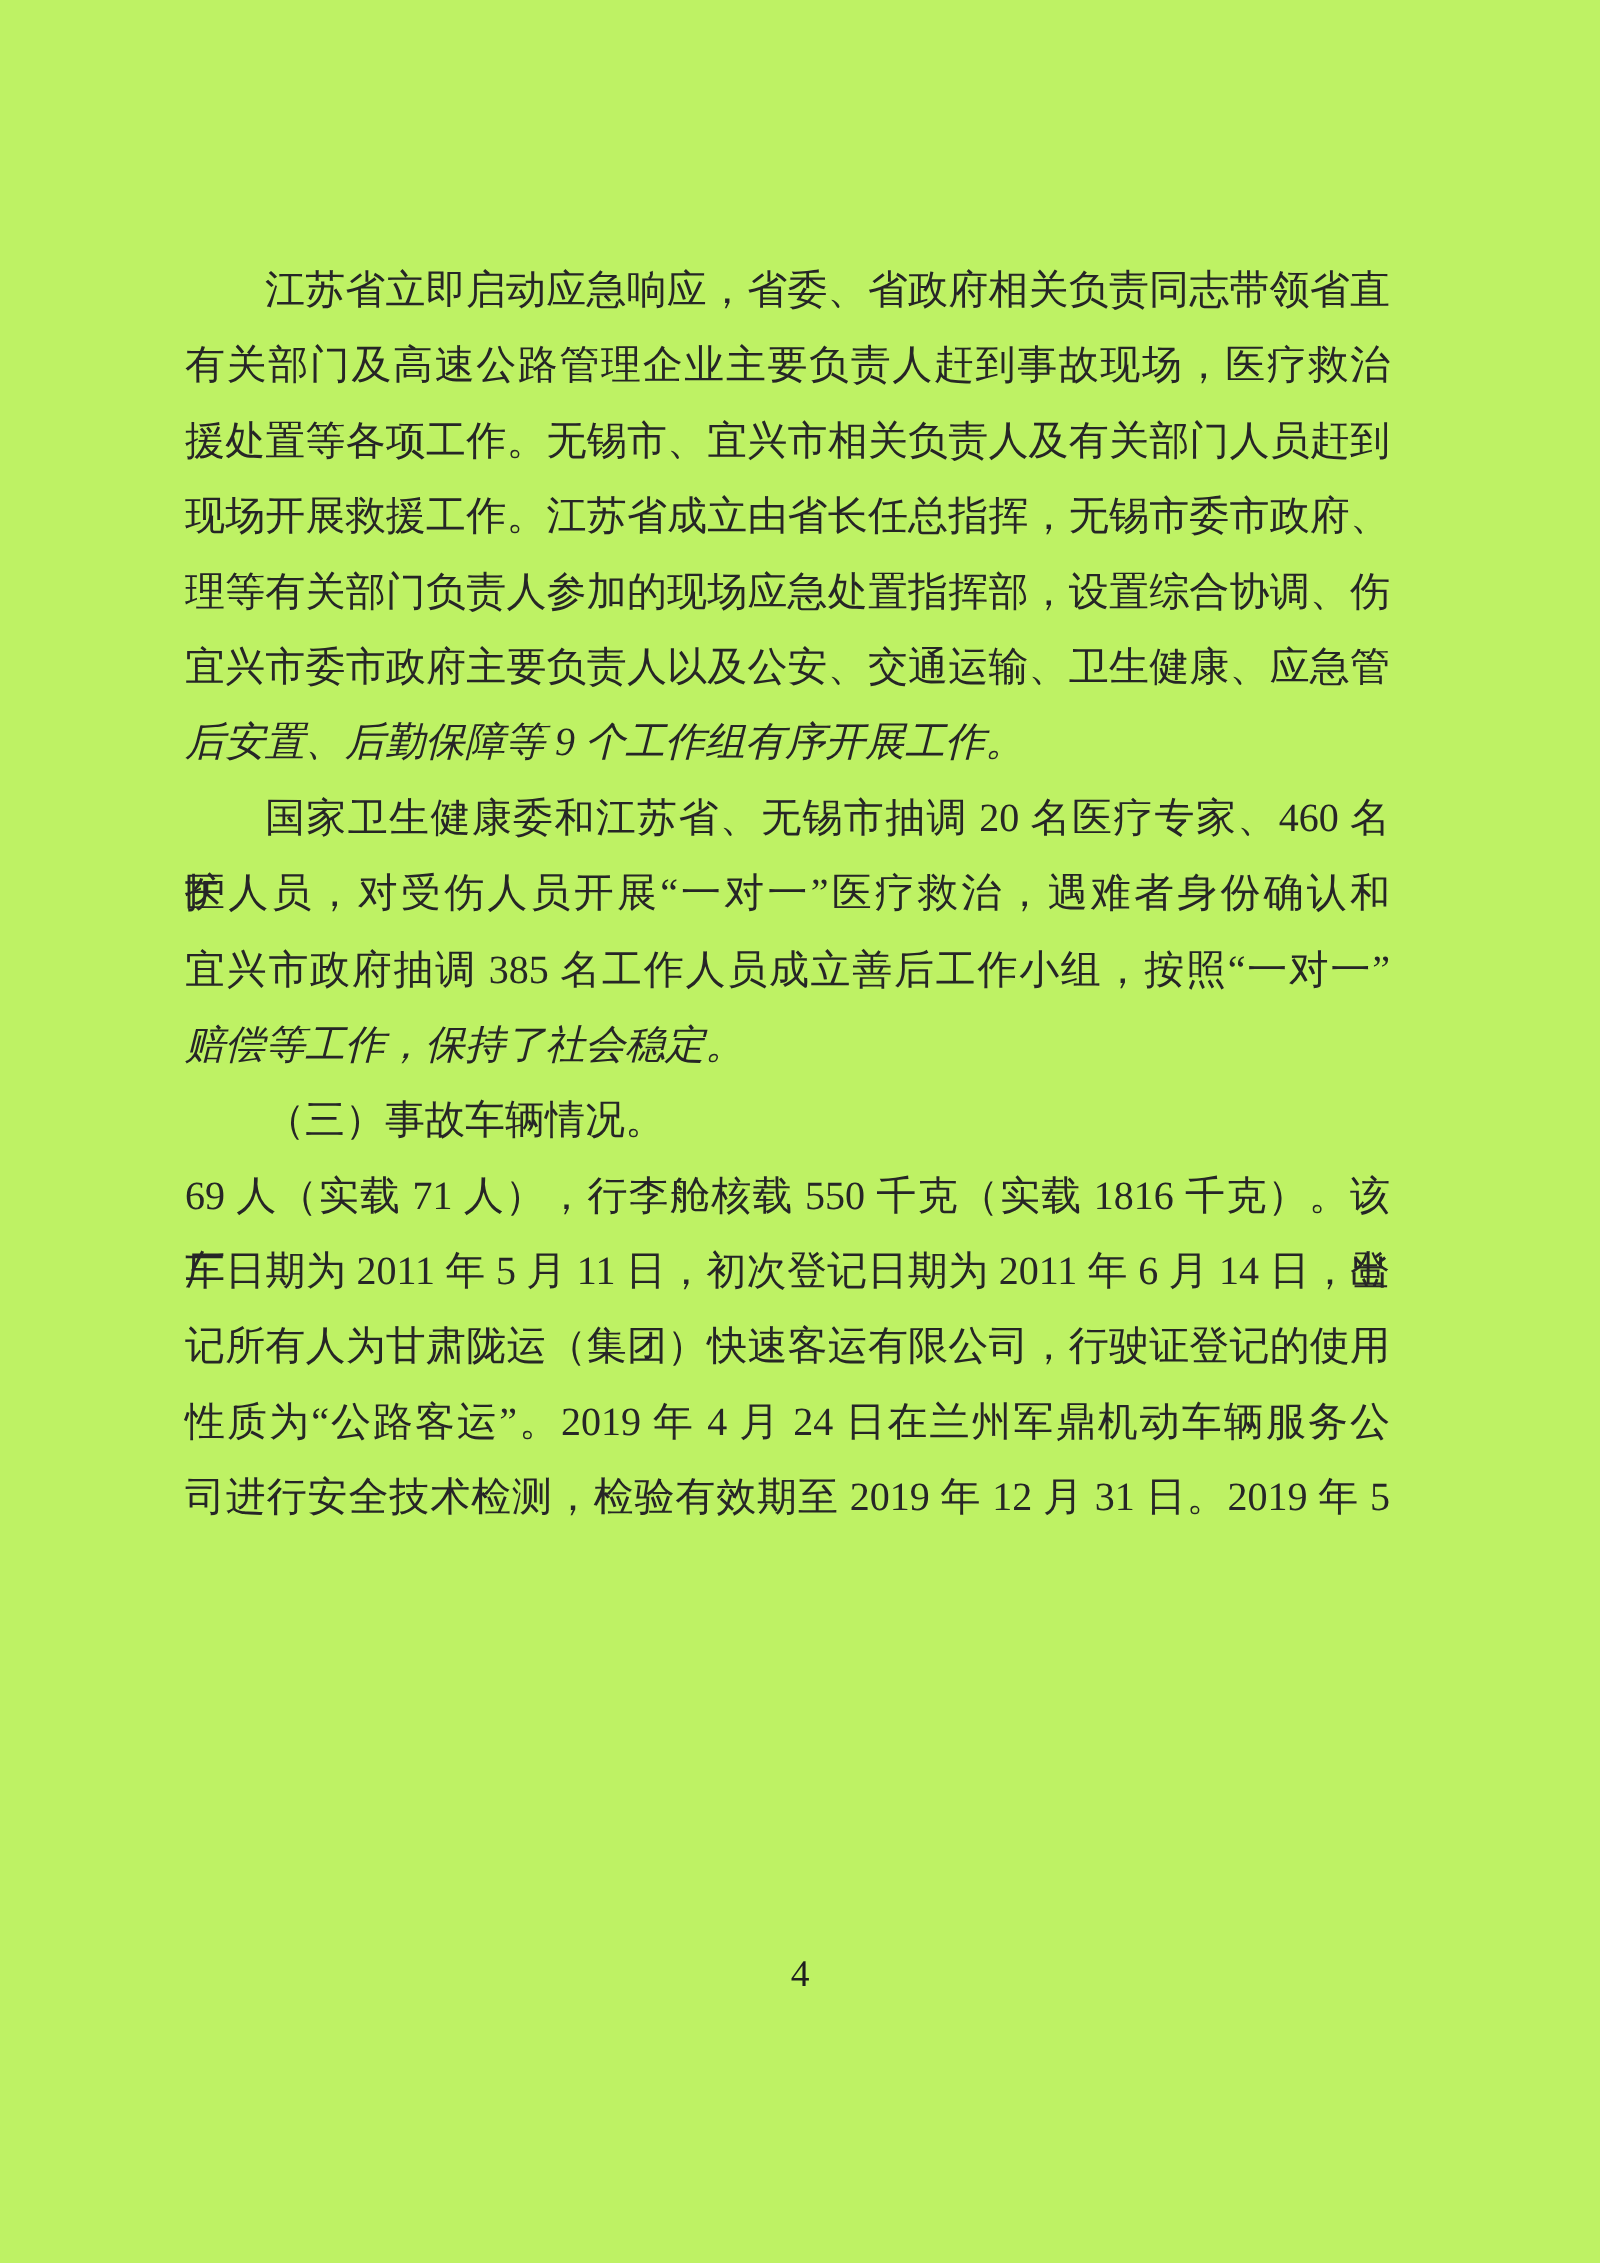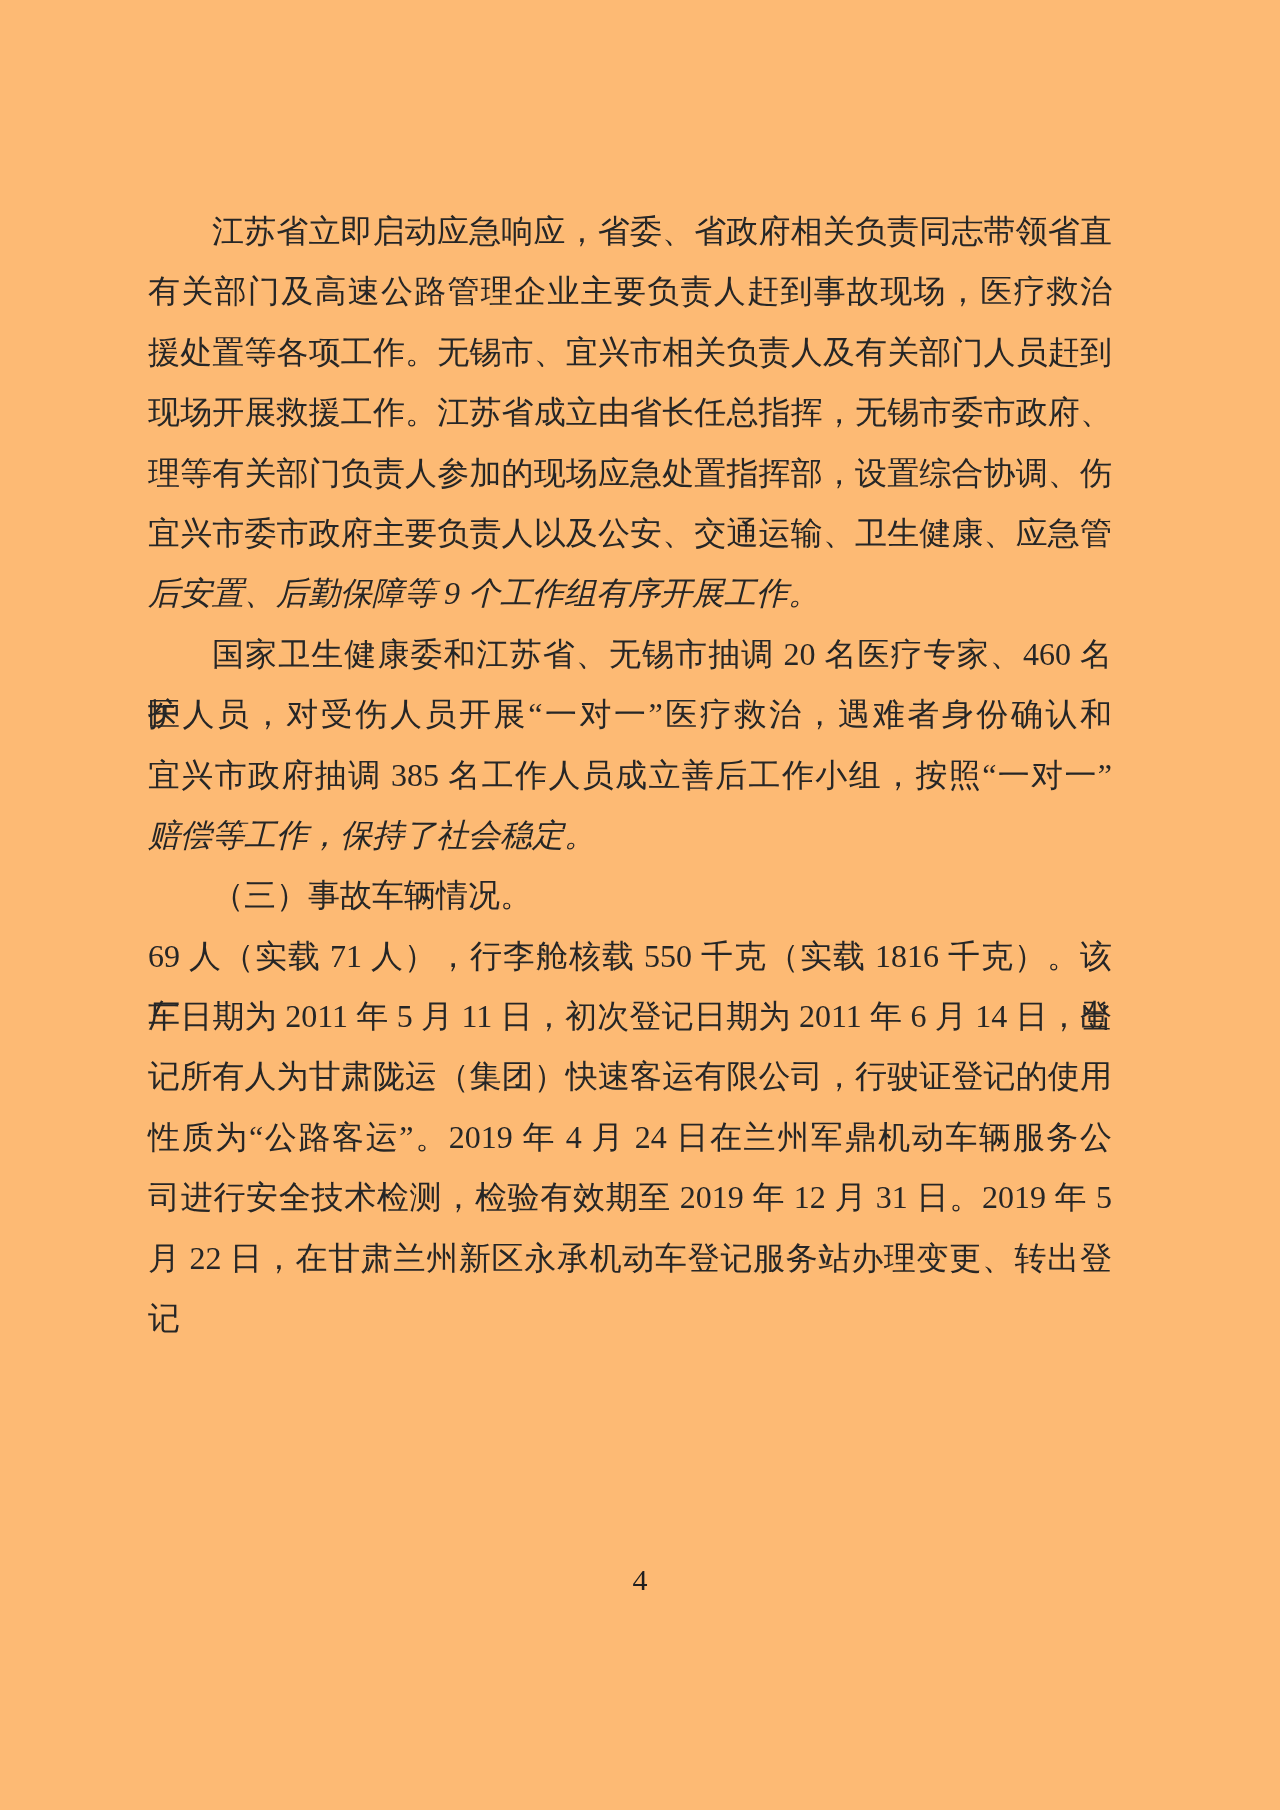--- a/index.html
+++ b/index.html
@@ -7,21 +7,21 @@
   body {
     width: 1280px;
     height: 1810px;
     background: #ffffff;
     font-family: "Liberation Serif", serif;
   }
   .page {
     position: relative;
     width: 1280px;
     height: 1810px;
-    background: #fdba74;
+    background: #bef264;
     overflow: hidden;
     color: #262626;
   }
   .textblock {
     position: absolute;
     left: 148px;
     top: 201px;
     width: 964px;
   }
   .line {
@@ -62,16 +62,15 @@
       <div class="line indent">国家卫生健康委和江苏省、无锡市抽调 20 名医疗专家、460 名医</div>
       <div class="line">护人员，对受伤人员开展“一对一”医疗救治，遇难者身份确认和</div>
       <div class="line">宜兴市政府抽调 385 名工作人员成立善后工作小组，按照“一对一”</div>
       <div class="line last">赔偿等工作，保持了社会稳定。</div>
       <div class="line indent heading">（三）事故车辆情况。</div>
       <div class="line">69 人（实载 71 人），行李舱核载 550 千克（实载 1816 千克）。该车出</div>
       <div class="line">厂日期为 2011 年 5 月 11 日，初次登记日期为 2011 年 6 月 14 日，登</div>
       <div class="line">记所有人为甘肃陇运（集团）快速客运有限公司，行驶证登记的使用</div>
       <div class="line">性质为“公路客运”。2019 年 4 月 24 日在兰州军鼎机动车辆服务公</div>
       <div class="line">司进行安全技术检测，检验有效期至 2019 年 12 月 31 日。2019 年 5</div>
-      <div class="line">月 22 日，在甘肃兰州新区永承机动车登记服务站办理变更、转出登记</div>
     </div>
   <div class="pagenum">4</div>
 </div>
 
 </body></html>

